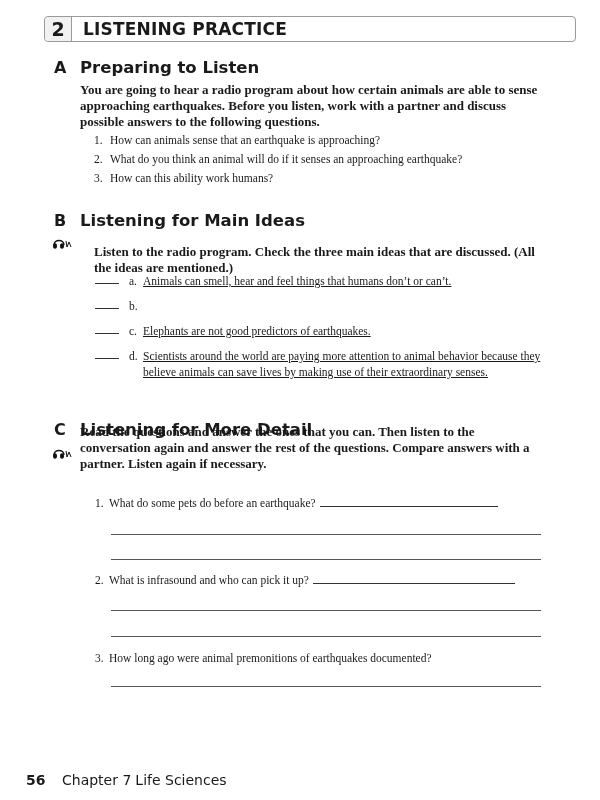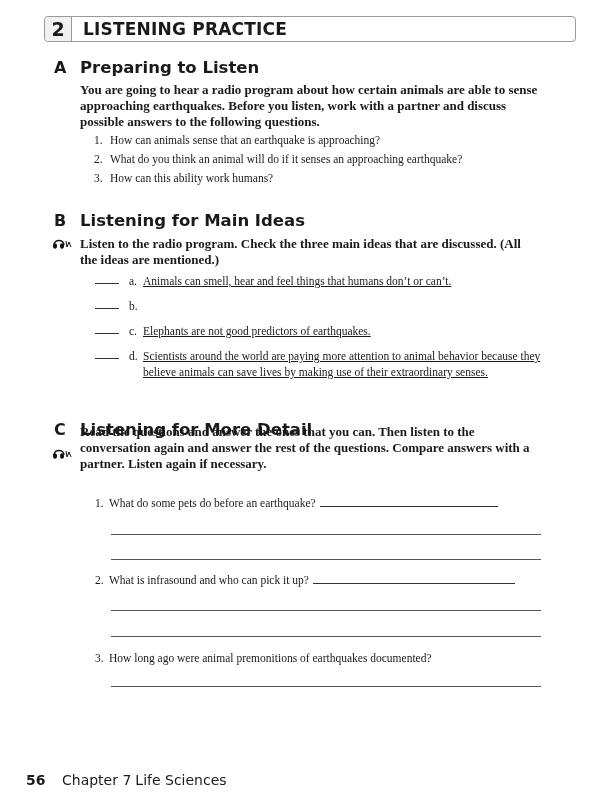--- a/index.html
+++ b/index.html
@@ -68,21 +68,21 @@
 <div class="sec-head sans" style="top:211px;">
   <span class="sec-letter">B</span>
   <span class="sec-title">Listening for Main Ideas</span>
 </div>
 <svg class="headphones" style="top:236px;" viewBox="0 0 20 14">
   <path d="M2 9 C2 3 12 3 12 9" fill="none" stroke="#111" stroke-width="1.4"></path>
   <ellipse cx="3" cy="10" rx="2" ry="2.8" fill="#111"></ellipse>
   <ellipse cx="10" cy="10" rx="2" ry="2.8" fill="#111"></ellipse>
   <path d="M14 5 L15 11 L17 6 L19 11" fill="none" stroke="#111" stroke-width="1"></path>
 </svg>
-<div class="para serif" style="top:236px;">Listen to the radio program. Check the three main ideas that are discussed. (All the ideas are mentioned.)</div>
+<div class="para serif" style="top:244px;margin-left:14px;">Listen to the radio program. Check the three main ideas that are discussed. (All the ideas are mentioned.)</div>
 <div class="ideas serif" style="top:273px;">
   <div class="idea">
     <span class="blank"></span>
     <span class="letter">a.</span>
     <span class="text">Animals can smell, hear and feel things that humans don’t or can’t.</span>
   </div>
   <div class="idea">
     <span class="blank"></span>
     <span class="letter">b.</span>
   </div>

